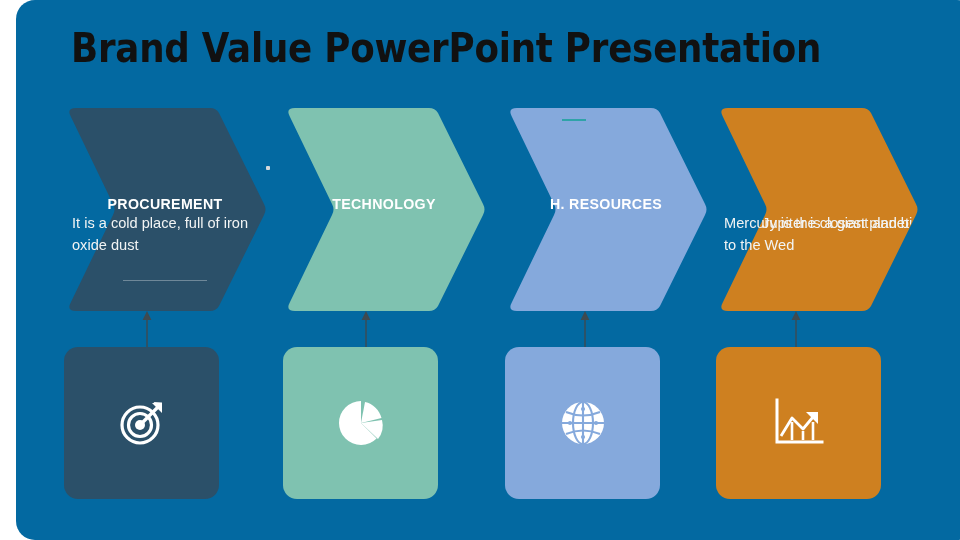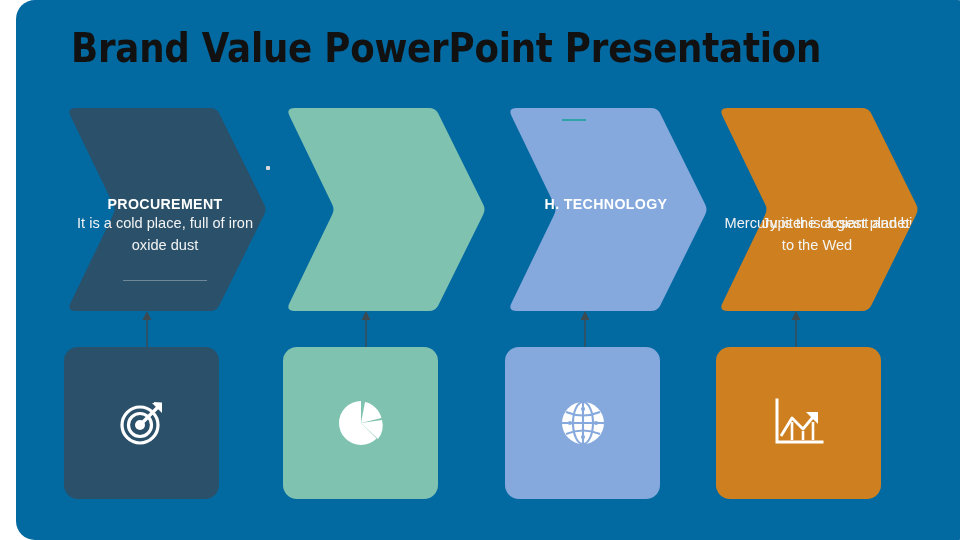--- a/index.html
+++ b/index.html
@@ -68,21 +68,21 @@
     letter-spacing: 0.35px;
     color: #ffffff;
     white-space: nowrap;
     margin-top: 24px;
   }
   .chev-body {
     position: absolute;
     left: 8px;
     top: 105px;
     width: 186px;
-    text-align: center;
+    text-align: left;
     font-size: 14.6px;
     line-height: 21.5px;
     color: #f2f4f4;
   }
   .chev-rule {
     position: absolute;
     width: 84px;
     height: 1.4px;
     background: rgba(255,255,255,0.32);
   }
@@ -192,20 +192,21 @@
     </div>
   </div>
 
   <div class="chev-wrap" style="left:267px;">
     <div class="chev-shape">
       <svg viewBox="0 0 202 203" xmlns="http://www.w3.org/2000/svg">
         <path d="M12 0 H146 Q152 0 155 5 L200 96 Q203 101.5 200 107 L155 198 Q152 203 146 203 H12
                  Q2 203 7 194 L49 107 Q52 101.5 49 96 L7 9 Q2 0 12 0 Z" fill="#7FC2B0"></path>
       </svg>
     </div>
+    <div class="chev-title">TECHNOLOGY</div>
   </div>
 
   <div class="connector" style="left:343px;">
     <svg width="14" height="36" viewBox="0 0 14 36" xmlns="http://www.w3.org/2000/svg">
       <line x1="7" y1="36" x2="7" y2="8" stroke="#3F4A50" stroke-width="1.4"></line>
       <path d="M7 0 L11.4 9 L2.6 9 Z" fill="#3F4A50"></path>
     </svg>
   </div>
 
   <div class="icon-card" style="left:267px;background:#7FC2B0;">
@@ -219,21 +220,21 @@
   </div>
 
   <div class="chev-wrap" style="left:489px;">
     <div class="chev-shape">
       <svg viewBox="0 0 202 203" xmlns="http://www.w3.org/2000/svg">
         <path d="M12 0 H146 Q152 0 155 5 L200 96 Q203 101.5 200 107 L155 198 Q152 203 146 203 H12
                  Q2 203 7 194 L49 107 Q52 101.5 49 96 L7 9 Q2 0 12 0 Z" fill="#85A9DC"></path>
       </svg>
     </div>
     <div class="chev-tealtick"></div>
-    <div class="chev-title">H. TECHNOLOGY</div>
+    <div class="chev-title">H. RESOURCES</div>
     <div class="chev-body"></div>
   </div>
 
   <div class="connector" style="left:562px;">
     <svg width="14" height="36" viewBox="0 0 14 36" xmlns="http://www.w3.org/2000/svg">
       <line x1="7" y1="36" x2="7" y2="8" stroke="#3F4A50" stroke-width="1.4"></line>
       <path d="M7 0 L11.4 9 L2.6 9 Z" fill="#3F4A50"></path>
     </svg>
   </div>
 

